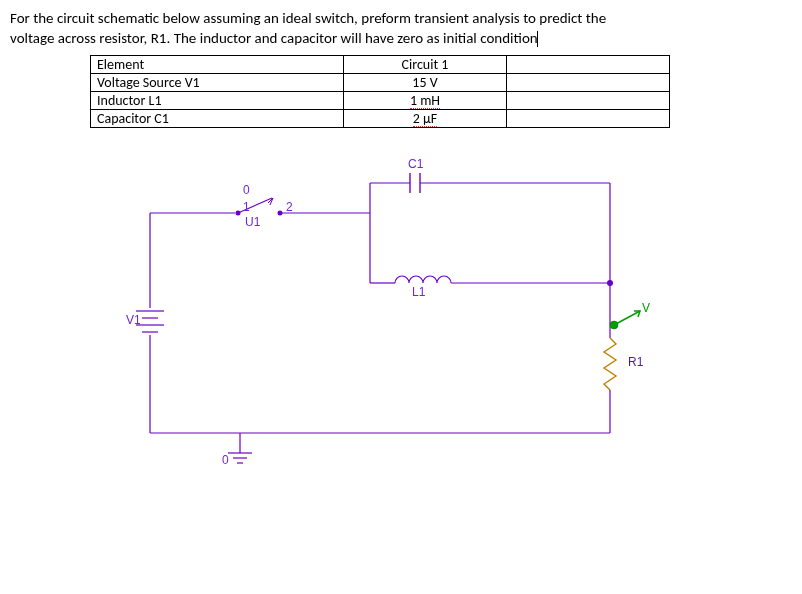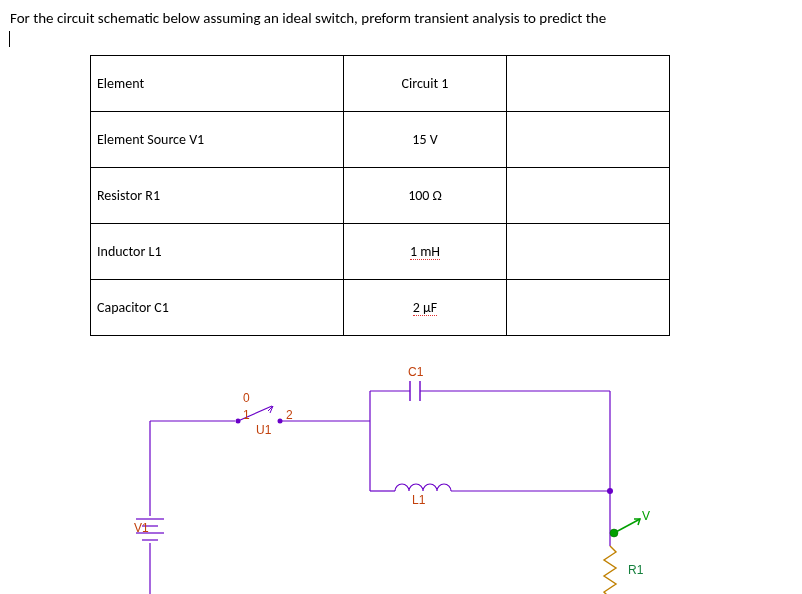--- a/index.html
+++ b/index.html
@@ -25,21 +25,21 @@
     margin-left: -1px;
   }
   table.params {
     border-collapse: collapse;
     margin-left: 80px;
     margin-bottom: 25px;
     font-size: 14px;
   }
   table.params td, table.params th {
     border: 1px solid #000;
-    padding: 19px 6px;
+    padding: 0 6px;
     font-weight: normal;
     text-align: left;
   }
   table.params td.col1 { width: 240px; }
   table.params td.col2 { width: 150px; text-align: center; }
   table.params td.col3 { width: 150px; }
   .spell-red {
     border-bottom: 1.5px dotted #e03030;
     display: inline-block;
     line-height: 1;
@@ -60,58 +60,53 @@
   }
   svg.schematic {
     position: absolute;
     inset: 0;
   }
   .wire { stroke: #6a00c8; stroke-width: 1.2; fill: none; }
   .comp-label {
     position: absolute;
     font-family: Arial, sans-serif;
     font-size: 12px;
-    color: #c2410c;
+    color: #6d28d9;
     white-space: nowrap;
   }
   .probe-dot {
     fill: #00a000;
     stroke: #006000;
     stroke-width: 0.5;
   }
   .probe-arrow {
     stroke: #00a000;
     stroke-width: 1.5;
     fill: none;
   }
-  .r1-label { color: #15803d; font-size: 12px; }
+  .r1-label { color: #4c1d95; font-size: 12px; }
 </style>
 </head>
 <body>
 
 <div class="problem-text">
   <span>For the circuit schematic below assuming an ideal switch, preform transient analysis to predict the</span><br>
-  <span class="cursor"></span>
+  <span>voltage across resistor, R1. The inductor and capacitor will have zero as initial condition</span><span class="cursor"></span>
 </div>
 
 <table class="params">
   <tbody>
       <tr>
     <td class="col1">Element</td>
     <td class="col2">Circuit 1</td>
     <td class="col3"></td>
   </tr>
   <tr>
-    <td class="col1">Element Source V1</td>
+    <td class="col1">Voltage Source V1</td>
     <td class="col2">15 V</td>
-    <td class="col3"></td>
-  </tr>
-  <tr>
-    <td class="col1">Resistor R1</td>
-    <td class="col2">100 Ω</td>
     <td class="col3"></td>
   </tr>
   <tr>
     <td class="col1">Inductor L1</td>
     <td class="col2"><span class="spell-red">1 mH</span></td>
     <td class="col3"></td>
   </tr>
   <tr>
     <td class="col1">Capacitor C1</td>
     <td class="col2"><span class="spell-red">2 μF</span></td>
@@ -188,23 +183,23 @@
       <line x1="127" y1="310" x2="133" y2="310" stroke="#6a00c8" stroke-width="1.2"></line>
     </g>
 
     <g>
       <circle class="probe-dot" cx="504" cy="172" r="4"></circle>
       <path class="probe-arrow" d="M504 172 L530 158"></path>
       <path d="M524 158 L530 158 L528 164" stroke="#00a000" stroke-width="1.5" fill="none"></path>
     </g>
   </svg>
 
-  <div class="comp-label" style="left:24px; top:160px;">V1</div>
+  <div class="comp-label" style="left:16px; top:160px;">V1</div>
   <div class="comp-label" style="left:133px; top:30px;">0</div>
   <div class="comp-label" style="left:133px; top:47px;">1</div>
   <div class="comp-label" style="left:176px; top:47px;">2</div>
-  <div class="comp-label" style="left:146px; top:62px;">U1</div>
+  <div class="comp-label" style="left:135px; top:62px;">U1</div>
   <div class="comp-label" style="left:298px; top:4px;">C1</div>
   <div class="comp-label" style="left:302px; top:100px;margin-top:32px;">L1</div>
   <div class="comp-label" style="left:532px; top:148px; color:#00a000;">V</div>
   <div class="comp-label r1-label" style="left:518px; top:202px;">R1</div>
   <div class="comp-label" style="left:112px; top:300px;">0</div>
 </div>
 
 </body></html>

